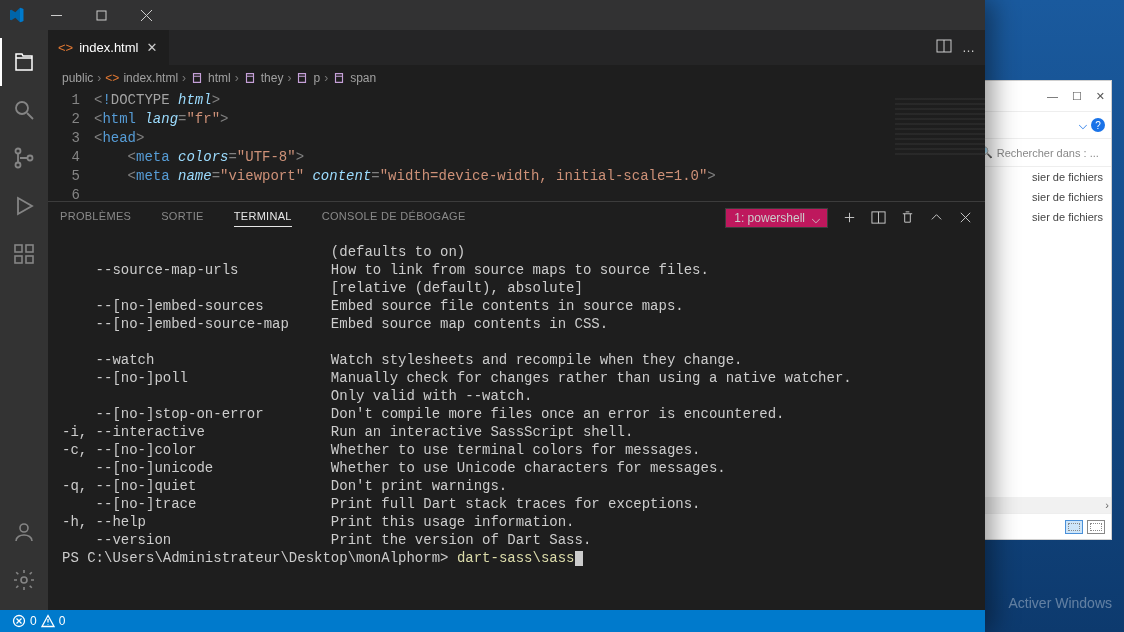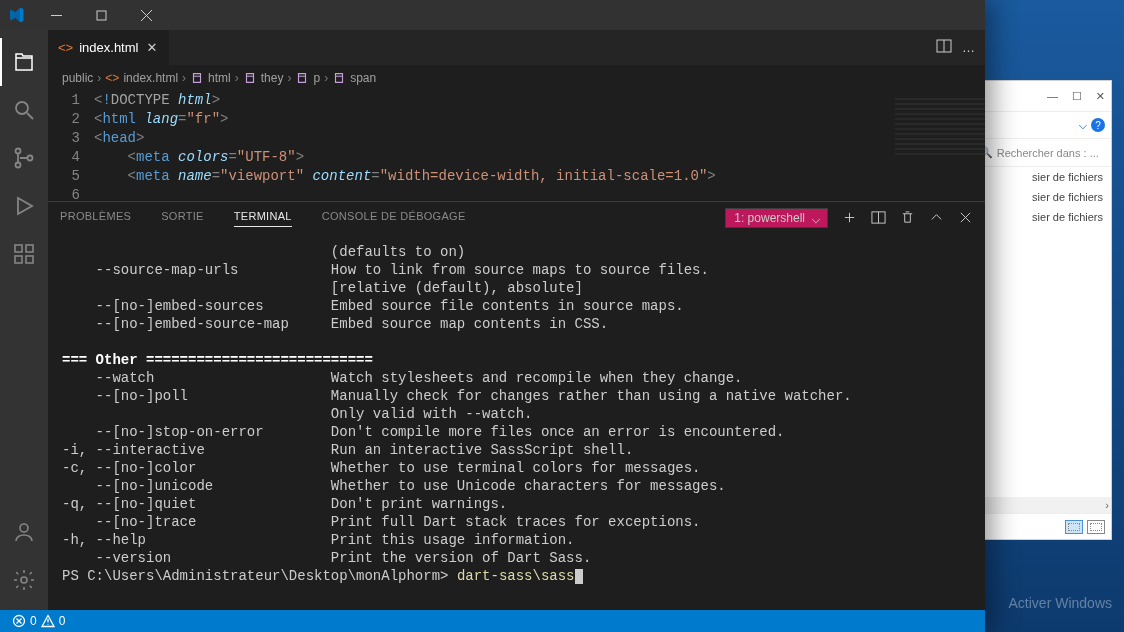--- a/index.html
+++ b/index.html
@@ -602,21 +602,20 @@
                   <path d="M3 3l10 10M13 3L3 13"></path>
                 </svg></span>
           </div>
         </div>
         <div class="terminal" id="terminal">                                (defaults to on)
     --source-map-urls           How to link from source maps to source files.
                                 [relative (default), absolute]
     --[no-]embed-sources        Embed source file contents in source maps.
     --[no-]embed-source-map     Embed source map contents in CSS.
 
-<span class="term-bold">=== Other ===========================</span>
     --watch                     Watch stylesheets and recompile when they change.
     --[no-]poll                 Manually check for changes rather than using a native watcher.
                                 Only valid with --watch.
     --[no-]stop-on-error        Don't compile more files once an error is encountered.
 -i, --interactive               Run an interactive SassScript shell.
 -c, --[no-]color                Whether to use terminal colors for messages.
     --[no-]unicode              Whether to use Unicode characters for messages.
 -q, --[no-]quiet                Don't print warnings.
     --[no-]trace                Print full Dart stack traces for exceptions.
 -h, --help                      Print this usage information.

